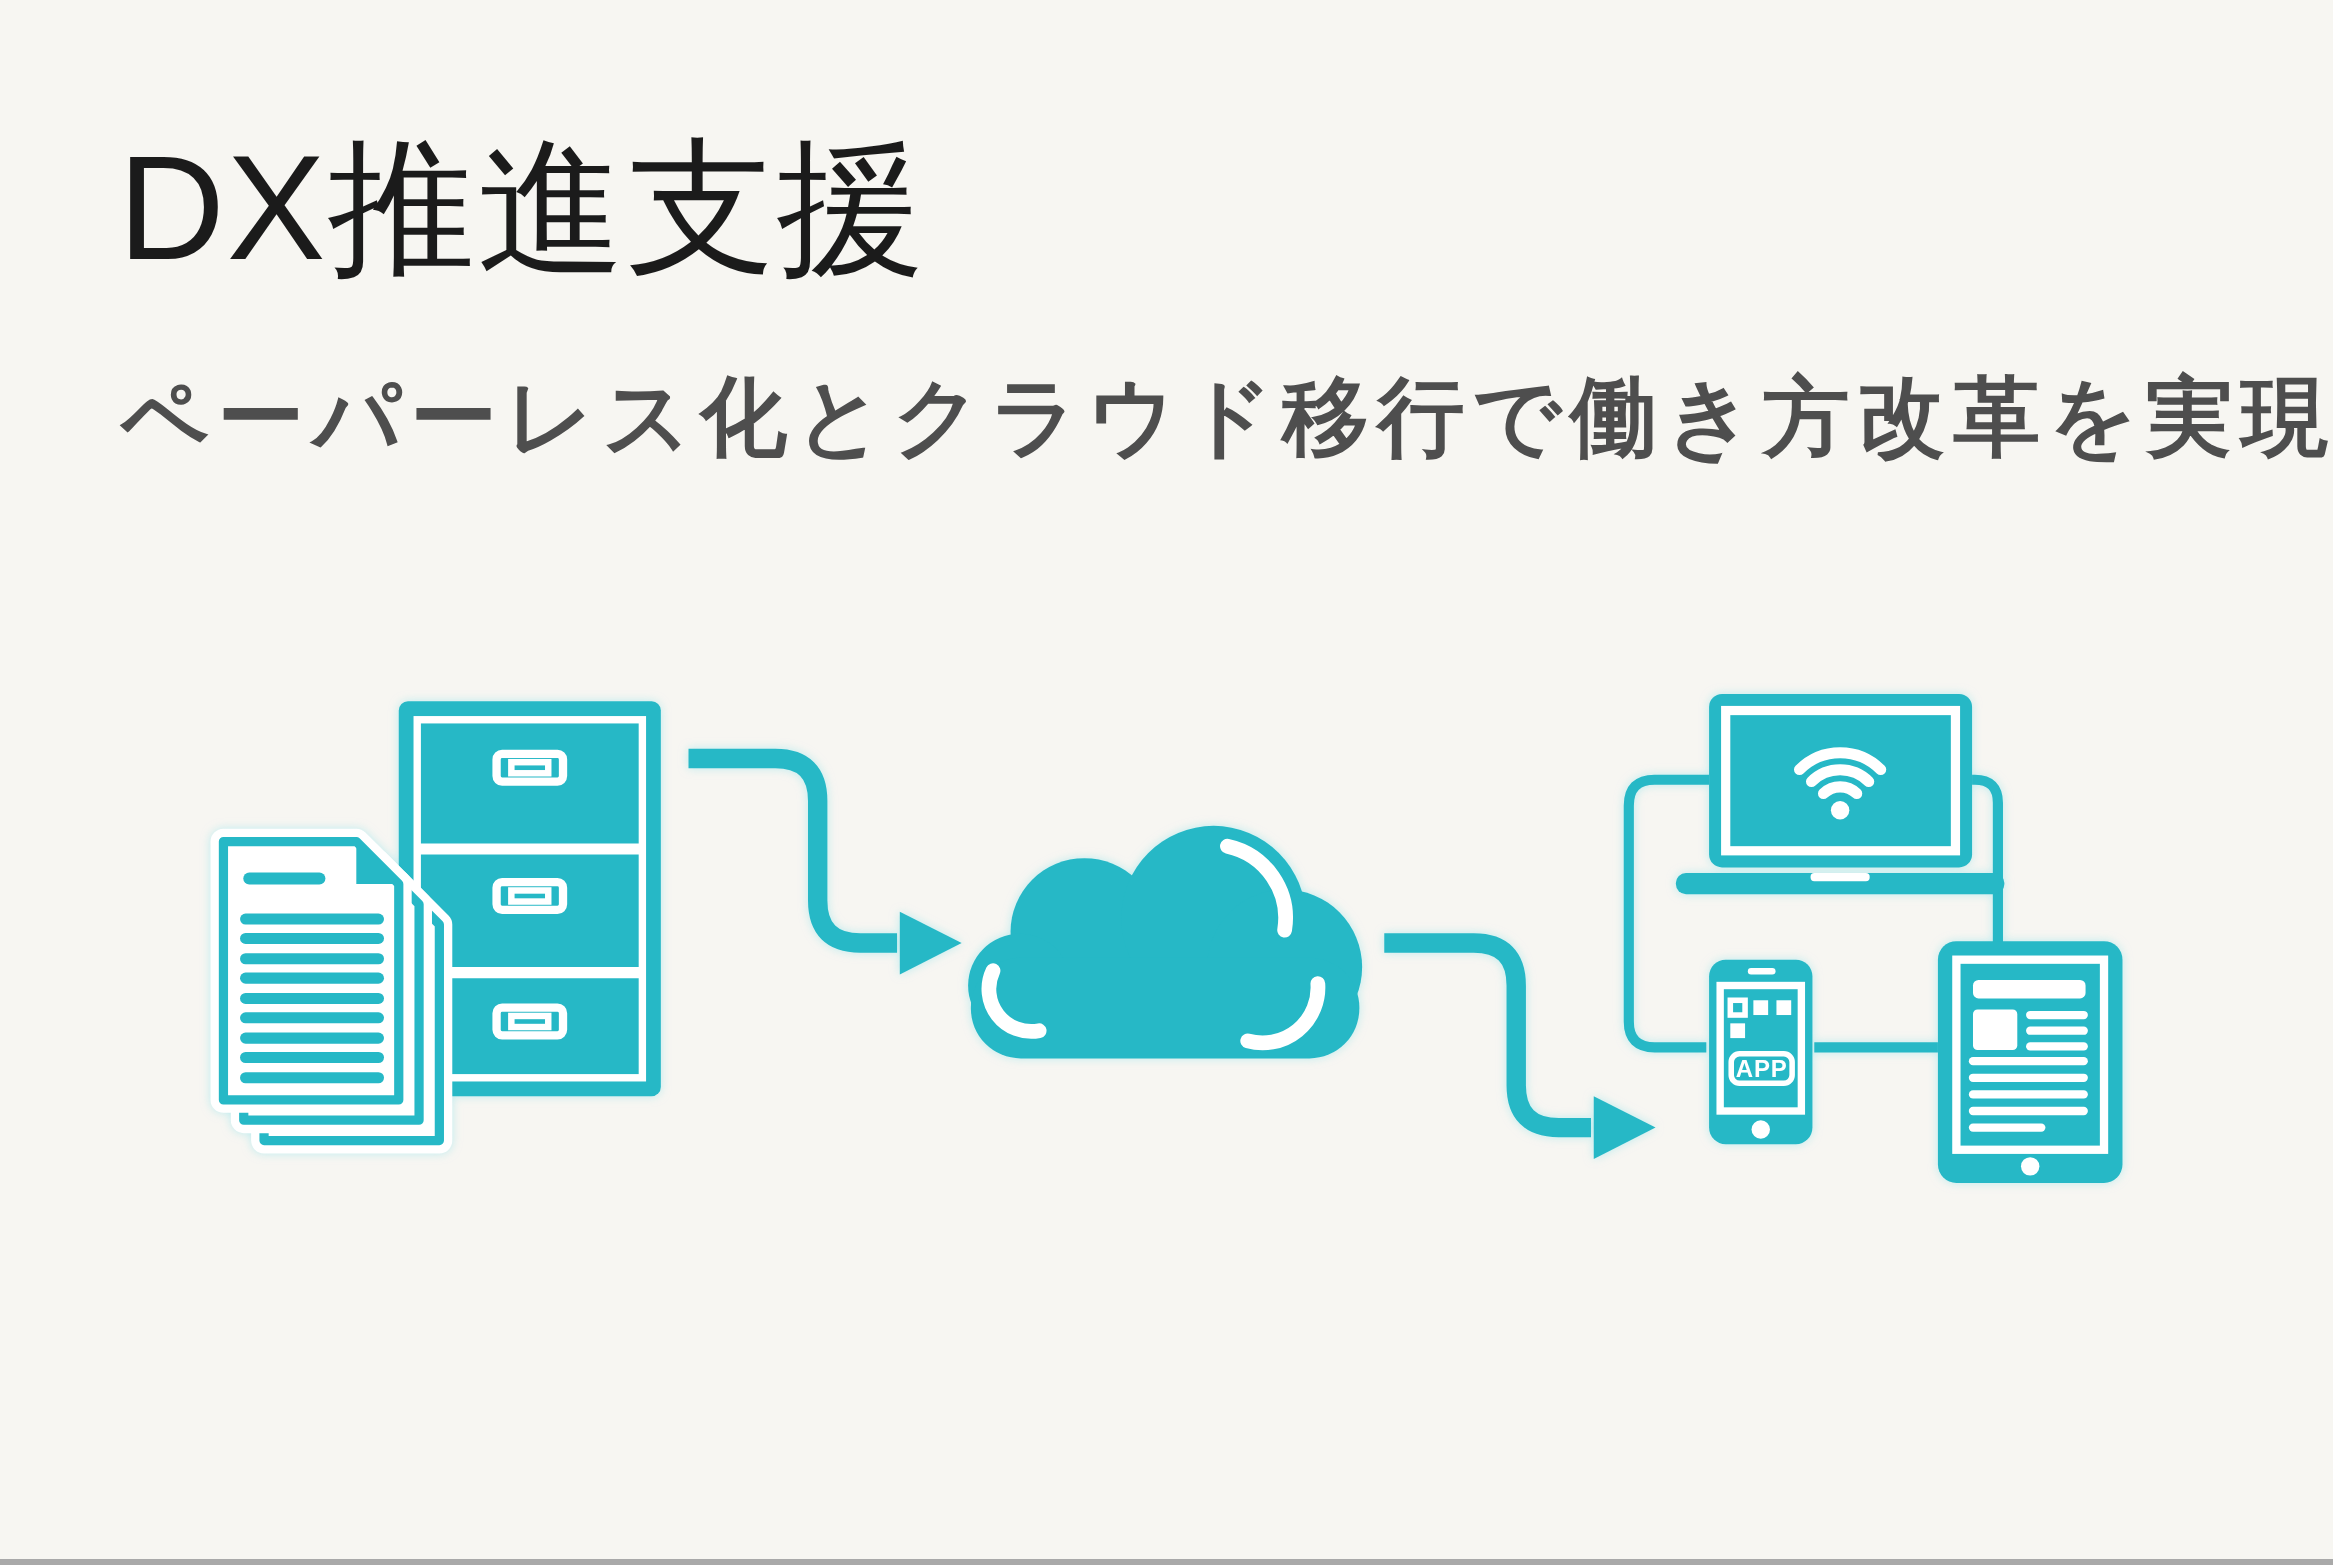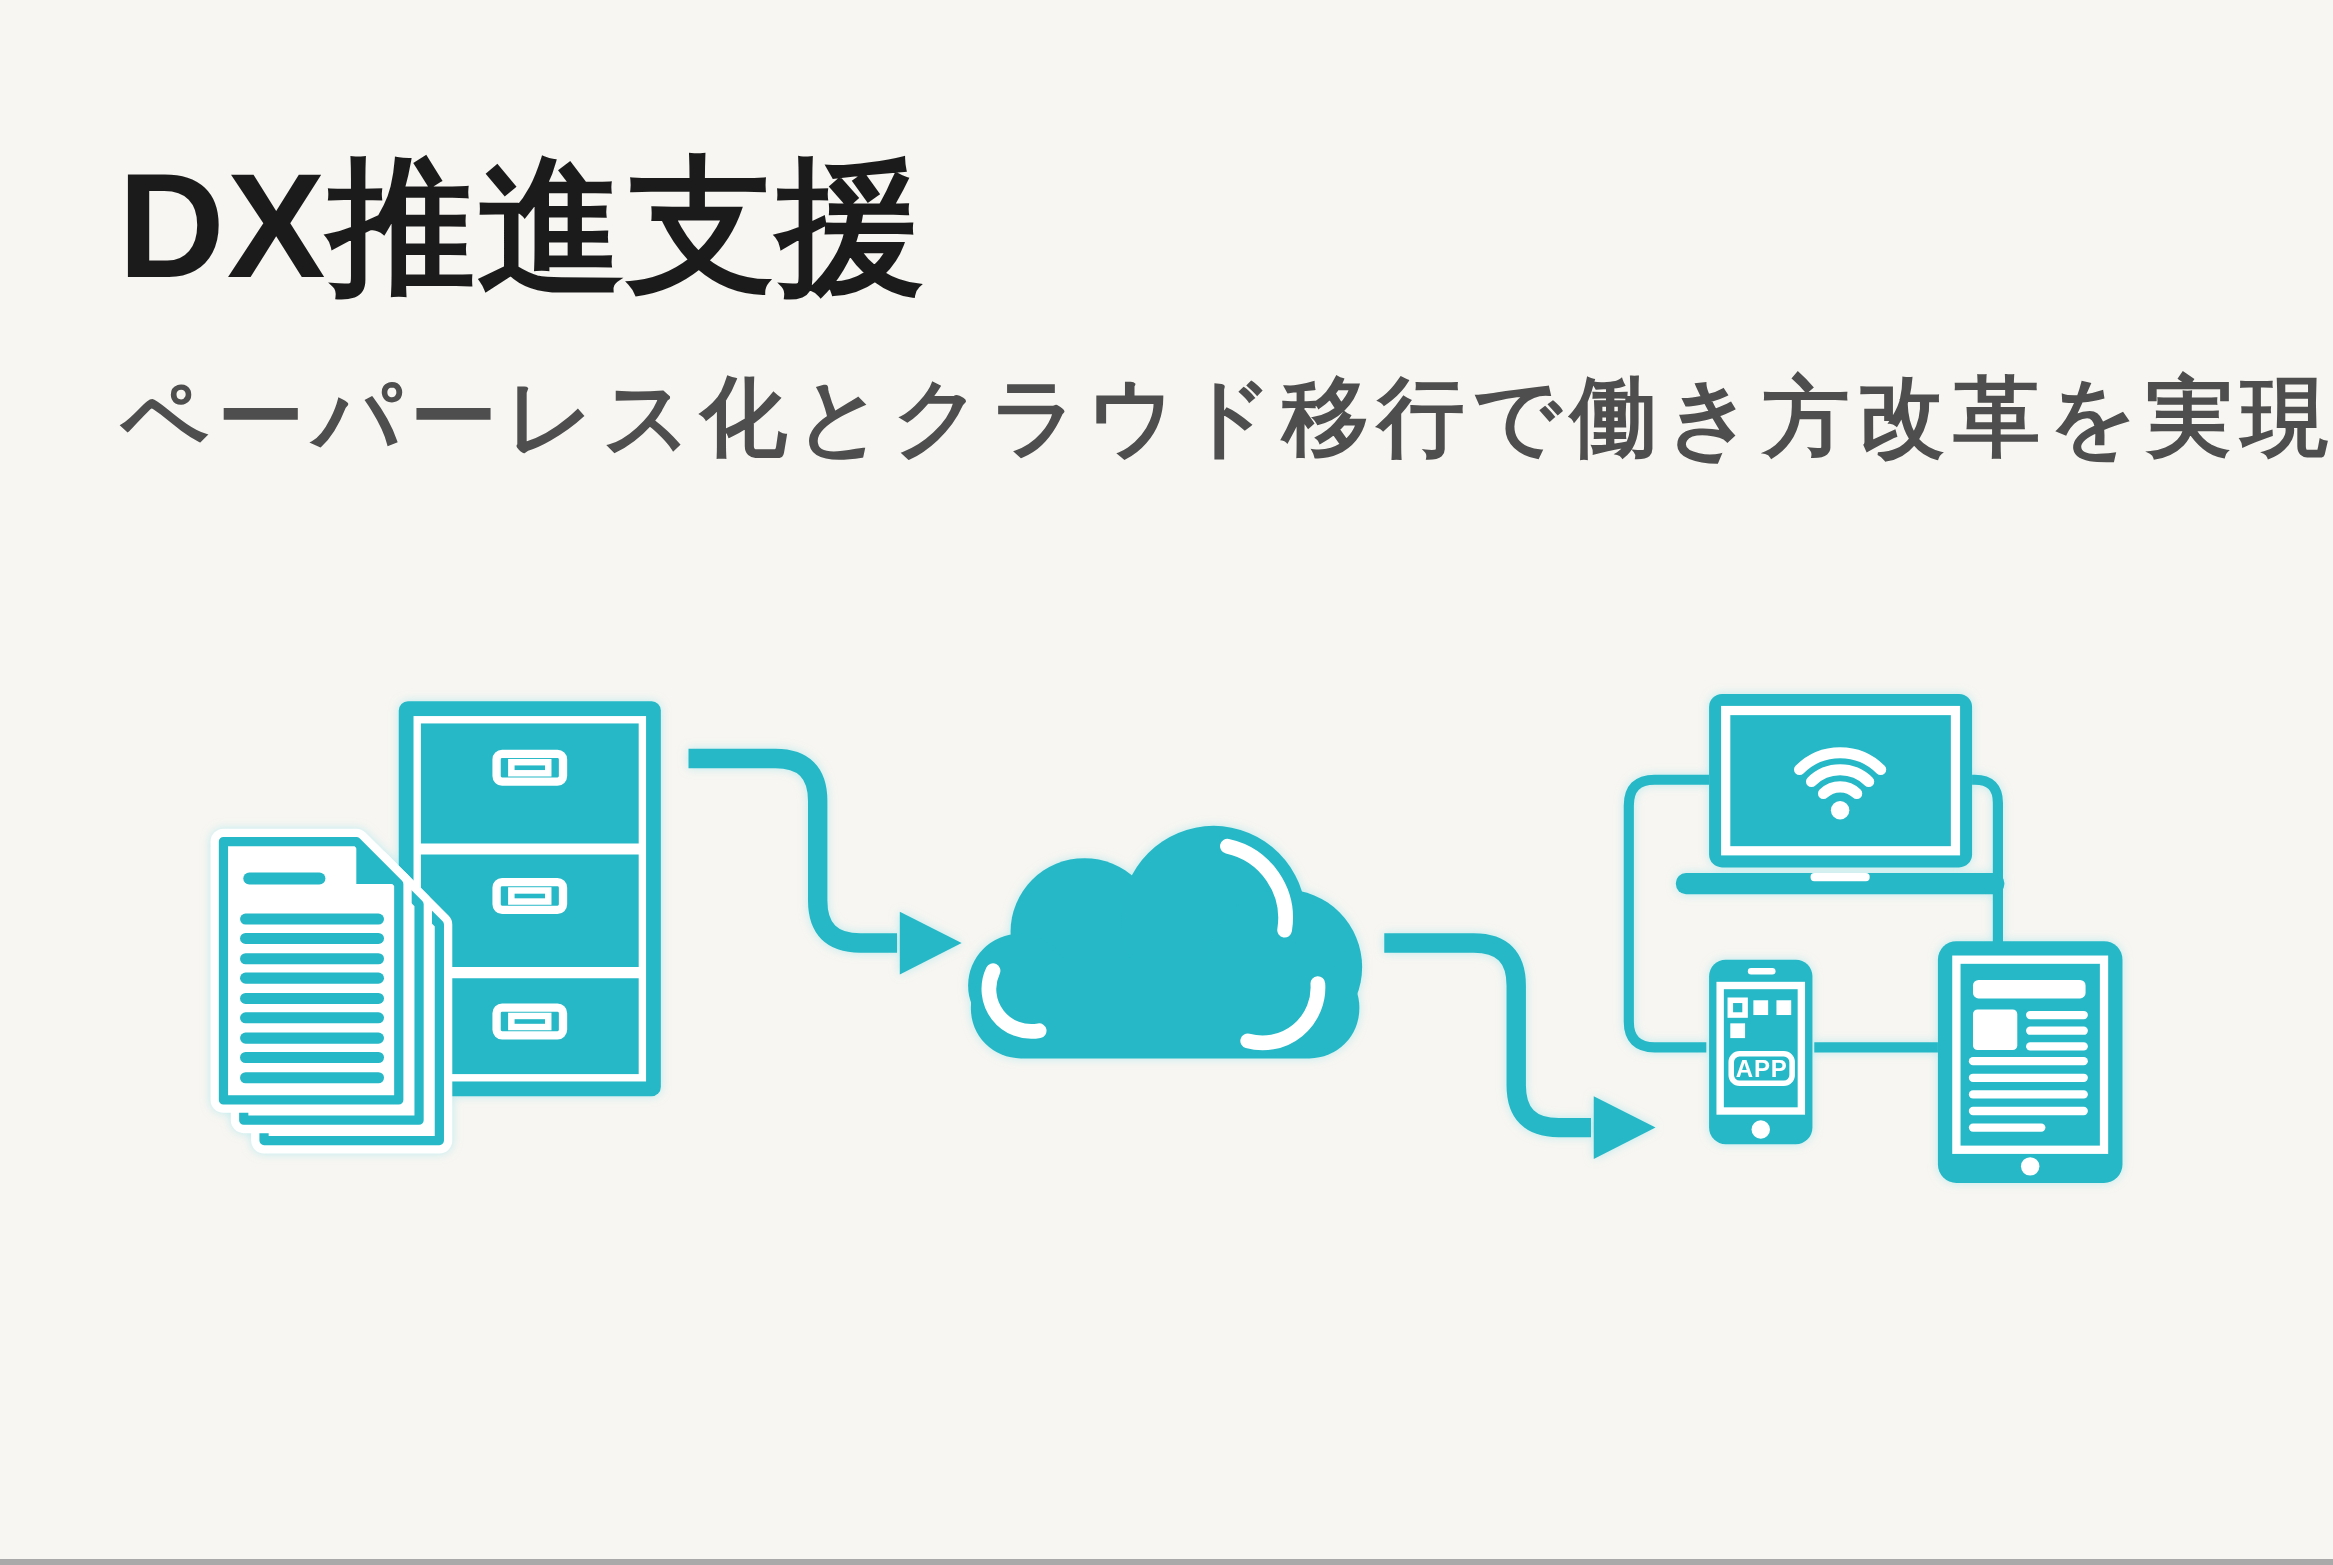--- a/index.html
+++ b/index.html
@@ -13,23 +13,23 @@
   html,body{width:2333px;height:1565px;}
   body{
     position:relative;
     background:var(--bg);
     font-family:"Liberation Sans","DejaVu Sans",sans-serif;
     overflow:hidden;
   }
   .page-title{
     position:absolute;
     left:118px;
-    top:148px;
+    top:130px;
     font-size:148px;
-    font-weight:700;
+    font-weight:400;
     letter-spacing:1.8px;
     color:var(--title-color);
     line-height:1.05;
     white-space:nowrap;
   }
   .page-subtitle{
     position:absolute;
     left:120px;
     top:369px;
     font-size:87px;

